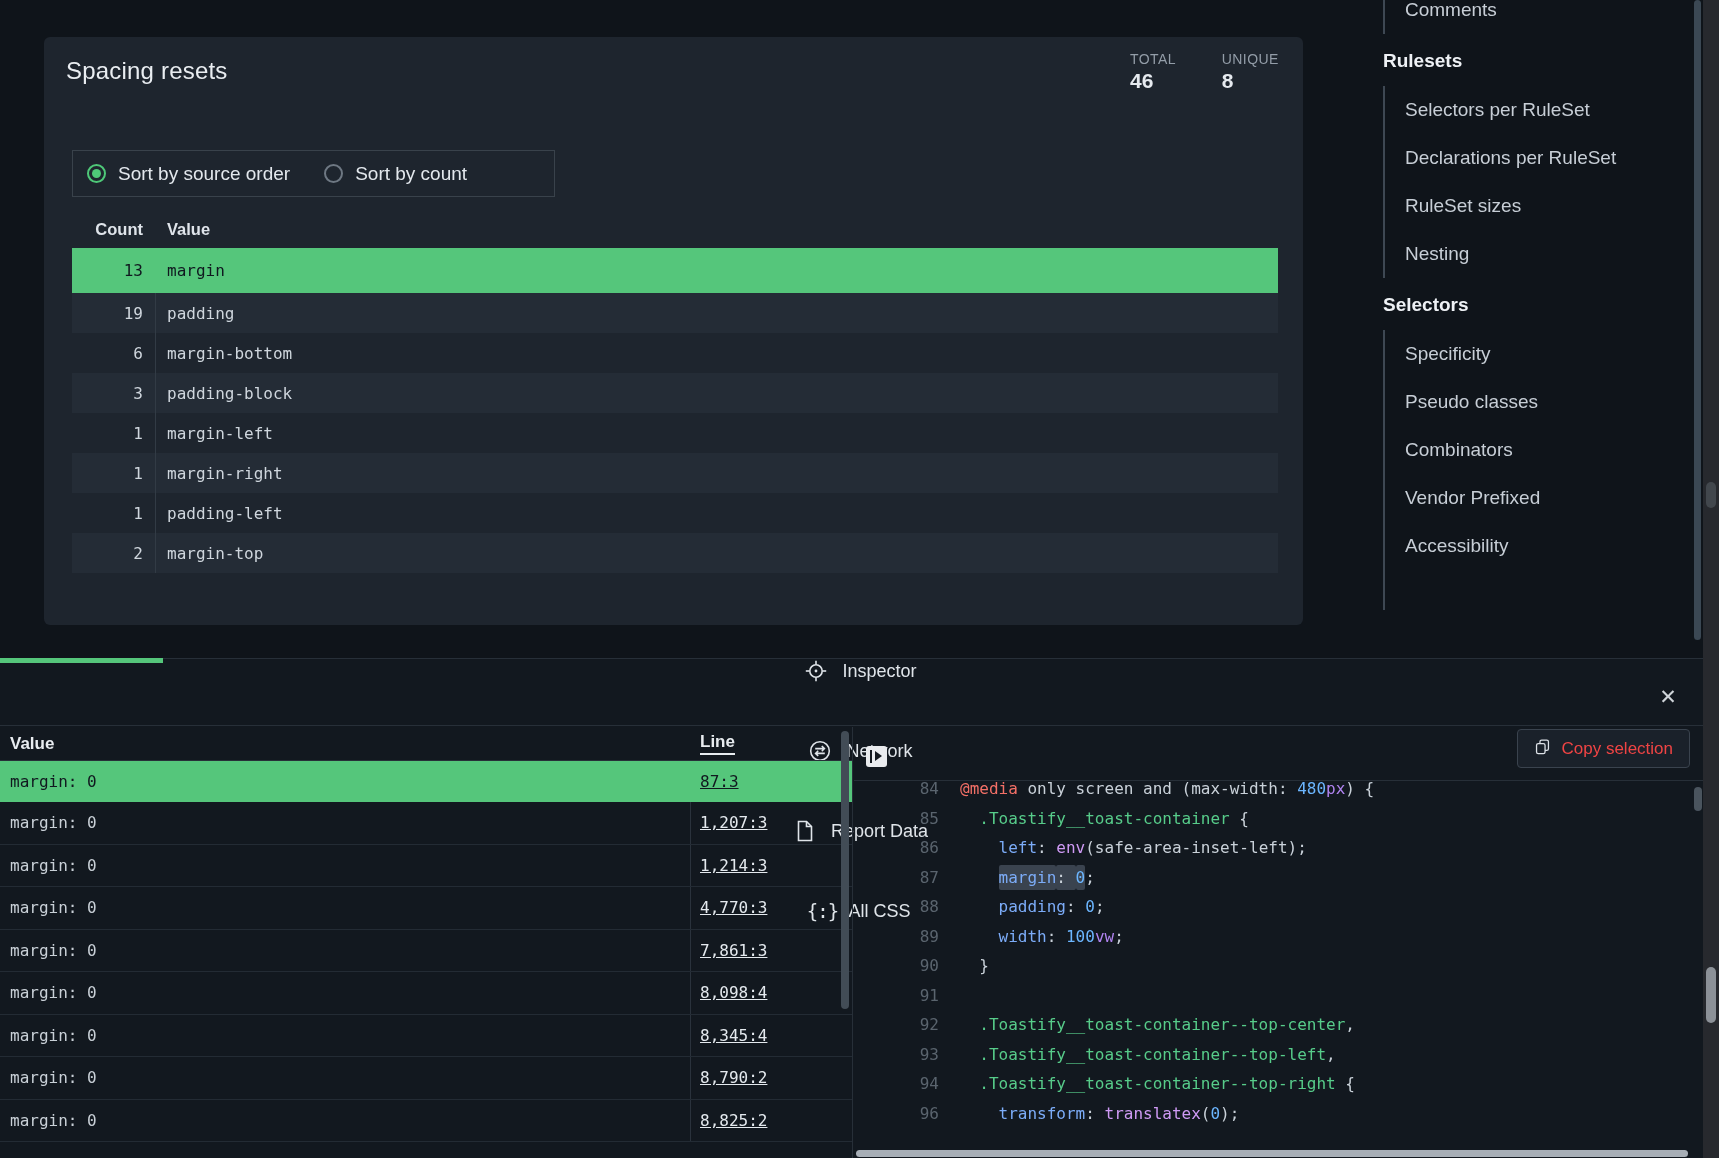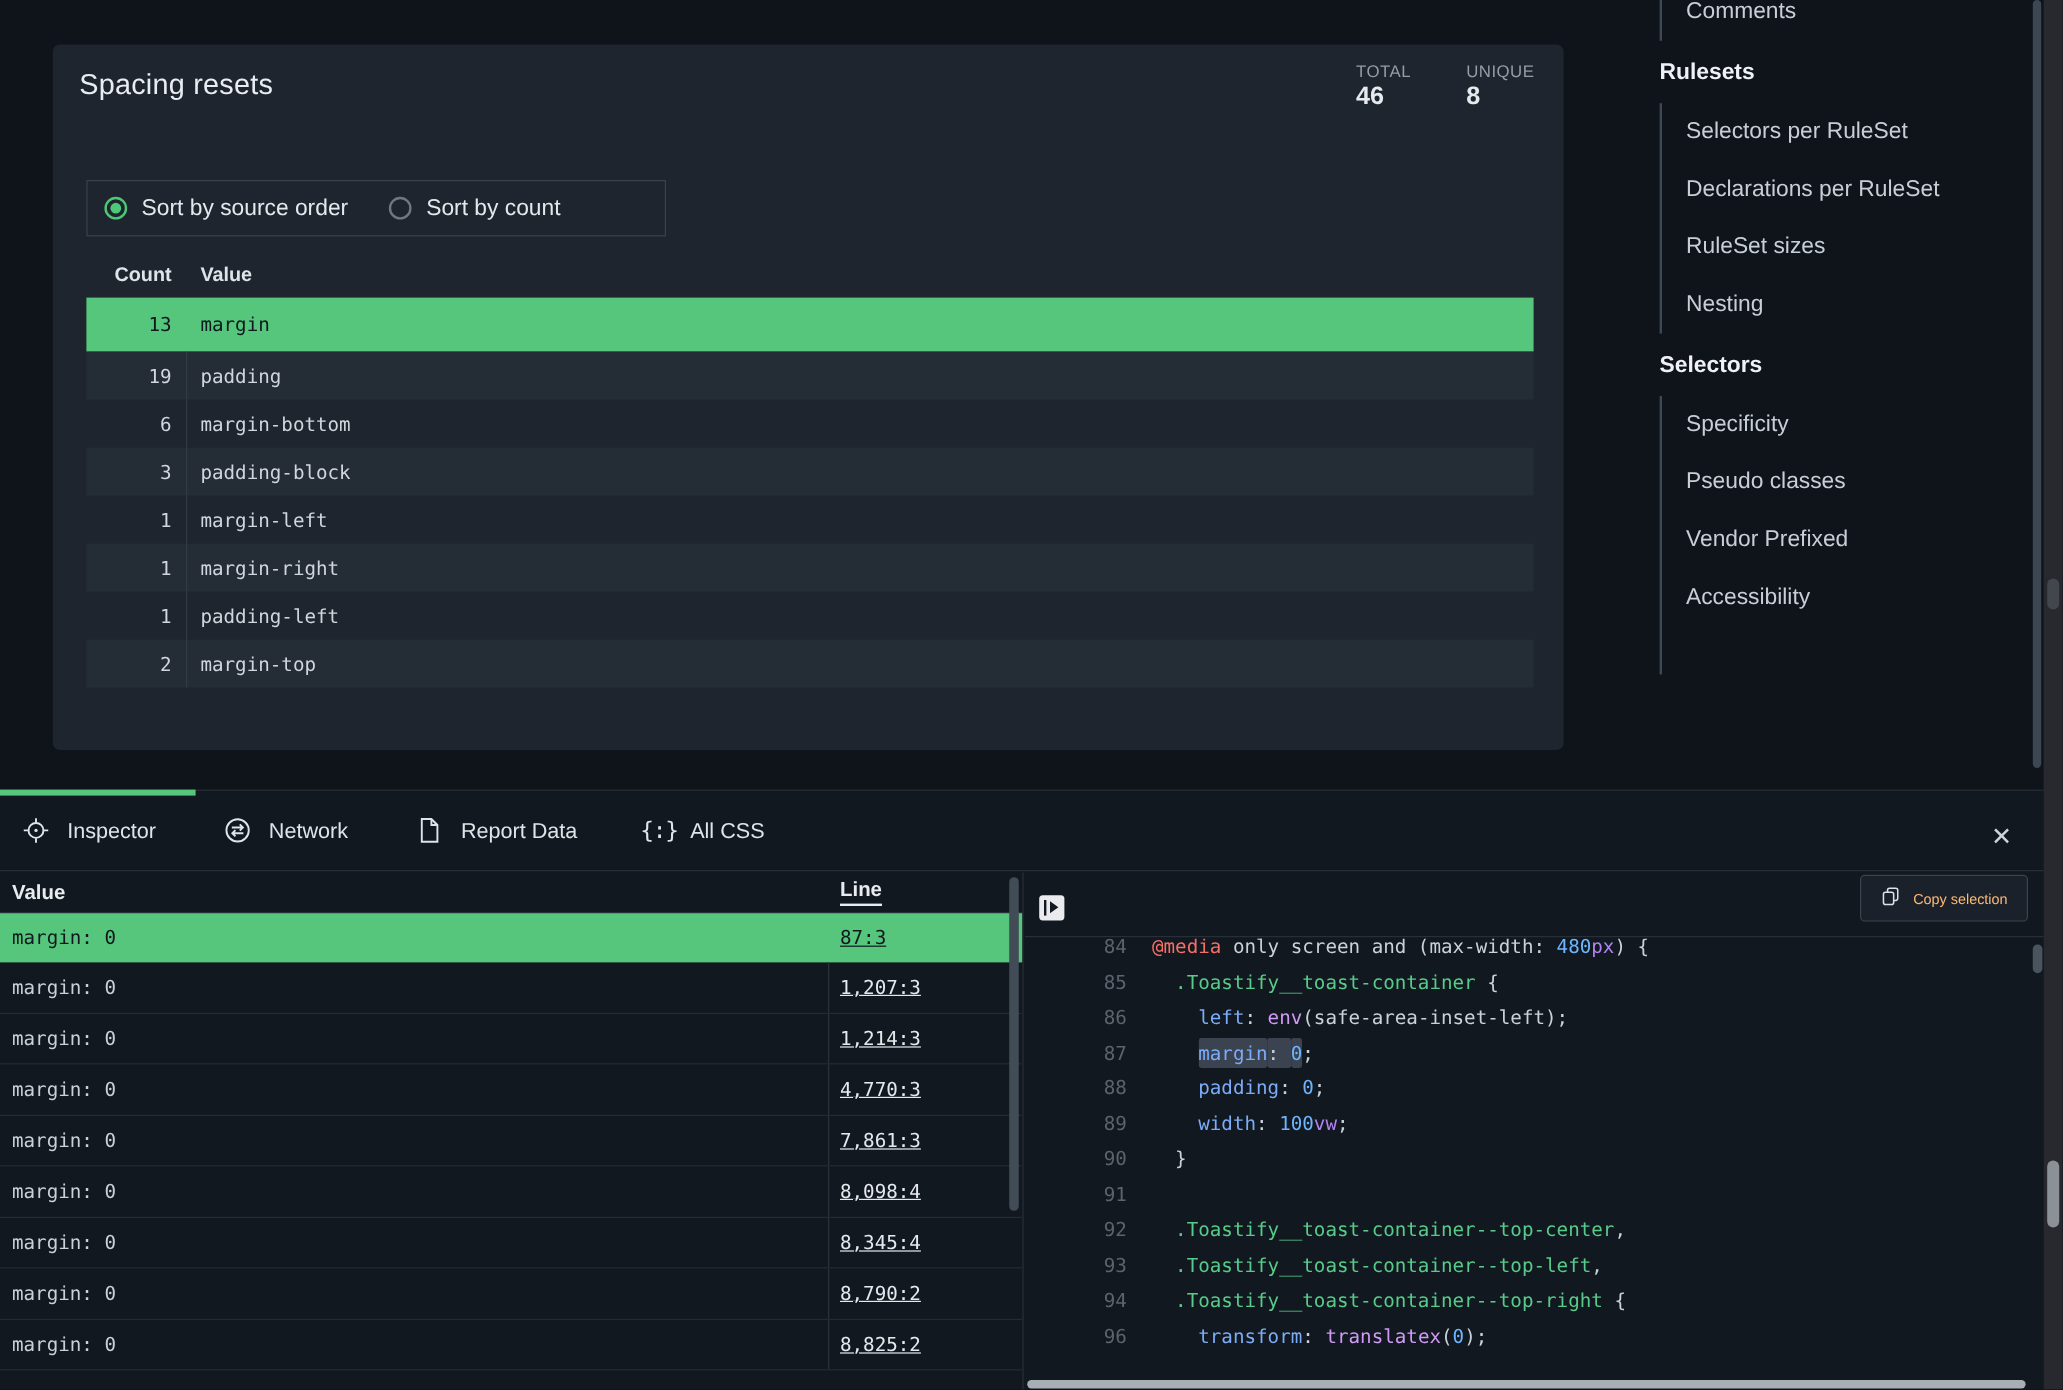--- a/index.html
+++ b/index.html
@@ -51,21 +51,21 @@
   .page-scrollbar { position:absolute; right:0; top:0; width:16px; height:1158px; background:#27292e; }
   .page-thumb-a { position:absolute; left:3px; top:482px; width:10px; height:26px; border-radius:5px; background:#42474d; }
   .page-thumb-b { position:absolute; left:3px; top:967px; width:10px; height:56px; border-radius:5px; background:#8c9198; }
   .sidebar-scrollthumb { position:absolute; left:1694px; top:0; width:7px; height:640px;
     border-radius:4px; background:#3b4854; }
 
   
   .bottom-panel { position:absolute; left:0; top:658px; width:1703px; height:500px; background:#12181f; }
   .active-tab-bar { position:absolute; left:0; top:0; width:163px; height:5px; background:#55c67b; z-index:3; }
   .tabbar { position:absolute; left:0; top:0; right:0; height:68px; border-top:1px solid #272f38;
-    border-bottom:1px solid #272f38; display:flex; align-items:center; padding-left:18px; gap:56px; }
+    border-bottom:1px solid #272f38; display:flex; align-items:center; padding-left:18px; gap:56px;flex-direction:column; }
   .tab { display:flex; align-items:center; gap:14px; cursor:pointer; }
   .tab-label { font-size:18px; color:#dfe4e9; }
   .tab-icon { width:24px; height:24px; display:flex; align-items:center; justify-content:center; color:#dfe4e9; }
   .tab-icon svg { stroke:#dfe4e9; fill:none; stroke-width:1.6; }
   .braces-glyph { font-family:"DejaVu Sans Mono", monospace; font-size:19px; color:#dfe4e9; letter-spacing:-1px; }
   .close-btn { position:absolute; right:22px; top:26px; width:26px; height:26px; font-size:21px;
     color:#cfd4d9; display:flex; align-items:center; justify-content:center; cursor:pointer; }
 
   
   .left-pane { position:absolute; left:0; top:69px; width:853px; bottom:0; border-right:1px solid #272f38; overflow:hidden; }
@@ -89,21 +89,21 @@
   .code-header { position:relative; height:54px; border-bottom:1px solid #272f38; }
   .panel-toggle { position:absolute; left:12px; top:19px; width:21px; height:21px; background:#e9ebee;
     border-radius:3px; cursor:pointer; }
   .panel-toggle::before { content:""; position:absolute; left:4px; top:4px; bottom:4px; width:2px; background:#14191f; }
   .panel-toggle::after { content:""; position:absolute; left:9px; top:5px;
     border-left:7px solid #14191f; border-top:5.5px solid transparent; border-bottom:5.5px solid transparent; }
   .copy-btn { position:absolute; right:13px; top:2px; height:39px; padding:0 16px;
     border:1px solid #3a434e; border-radius:4px; background:#1a212a; display:flex; align-items:center;
     gap:10px; cursor:pointer; }
   .copy-btn svg { stroke:#dde2e8; fill:none; stroke-width:1.5; }
-  .copy-label { font-size:12px; color:#fdba74; }
+  .copy-label { font-size:17px; color:#ef4444; }
 
   .code-area { position:absolute; left:0; right:0; top:55px; bottom:0; overflow:hidden; }
   .code-lines { margin-top:-8px; }
   .code-line { display:flex; height:29.5px; line-height:29.5px;
     font-family:"DejaVu Sans Mono", monospace; font-size:16px; white-space:pre; }
   .ln { width:85px; text-align:right; color:#5a646e; flex:none; }
   .code-text { padding-left:21px; color:#c9d1d9; }
   .tk-plain { color:#c9d1d9; }
   .tk-atrule { color:#f47067; }
   .tk-prop { color:#7cacf8; }
@@ -199,20 +199,21 @@
       <div class="sb-group">
         <div class="sb-item">Selectors per RuleSet</div>
         <div class="sb-item">Declarations per RuleSet</div>
         <div class="sb-item">RuleSet sizes</div>
         <div class="sb-item">Nesting</div>
       </div>
       <div class="sb-header">Selectors</div>
       <div class="sb-group tail">
         <div class="sb-item">Specificity</div>
         <div class="sb-item">Pseudo classes</div>
+        <div class="sb-item">Combinators</div>
         <div class="sb-item">Vendor Prefixed</div>
         <div class="sb-item">Accessibility</div>
       </div>
     </aside>
   <div class="sidebar-scrollthumb"></div>
 
   <section class="bottom-panel">
     <div class="active-tab-bar"></div>
     <div class="tabbar" id="tabbar">
         <div class="tab active">

